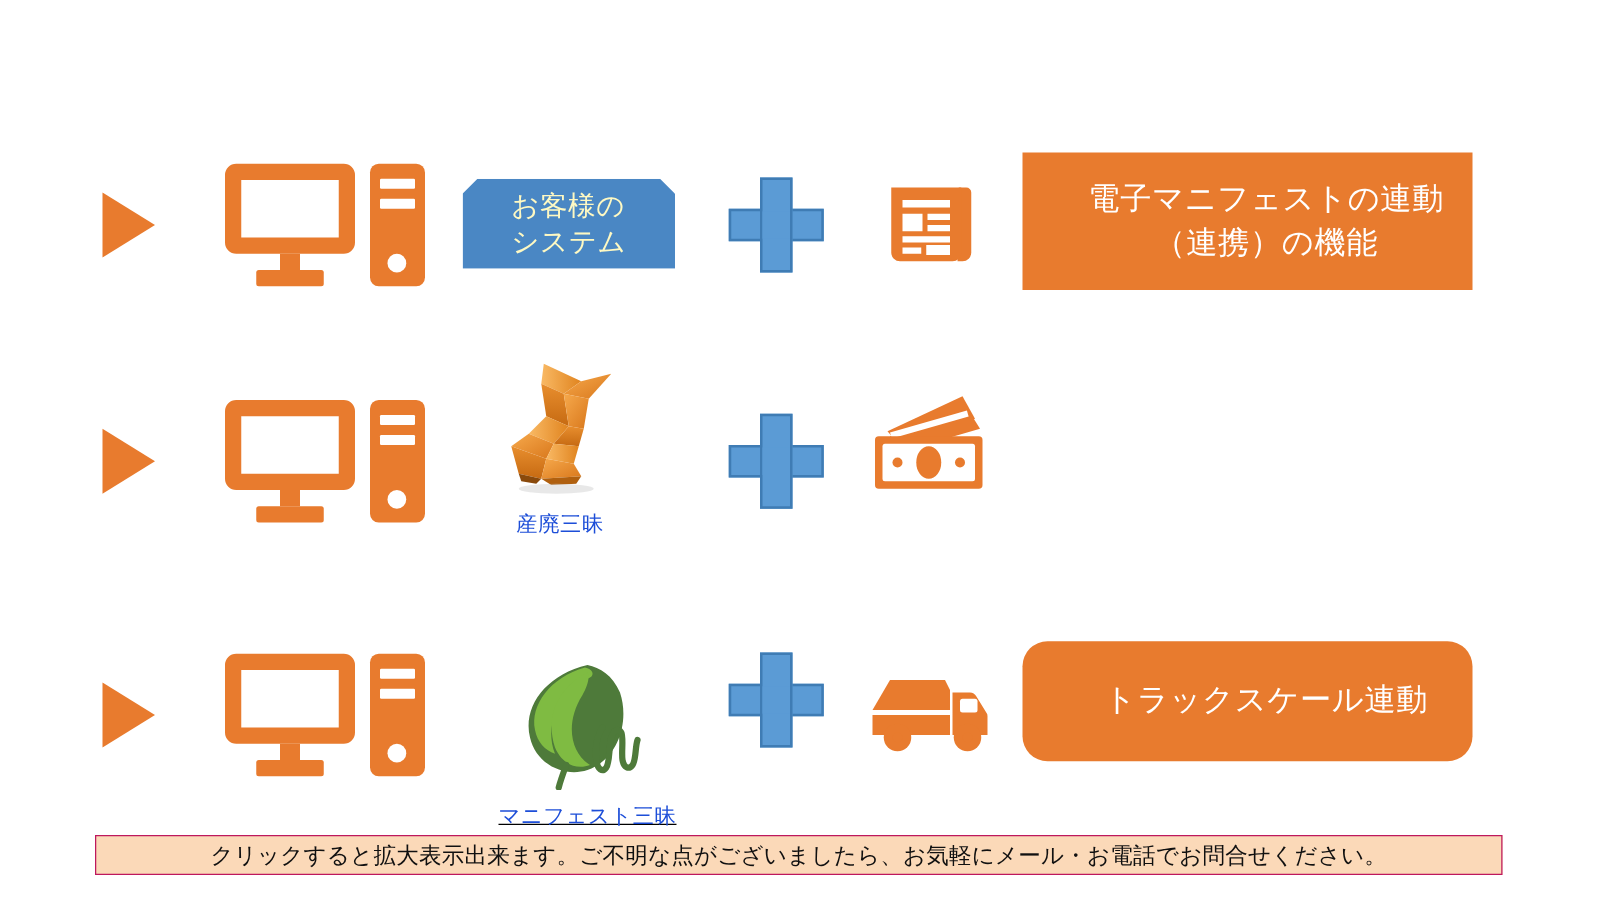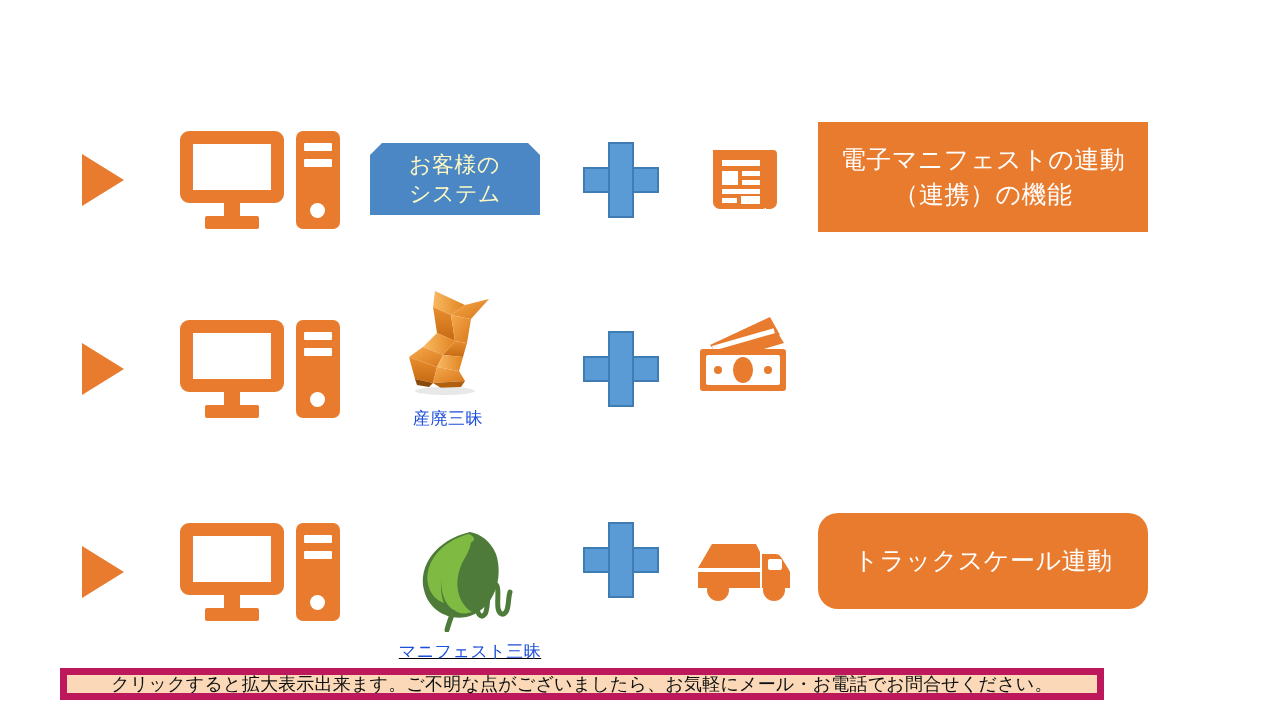--- a/index.html
+++ b/index.html
@@ -66,36 +66,36 @@
   .plus i.h{left:0;top:25px;width:76px;height:26px;}
   .plus i.v{left:25px;top:0;width:26px;height:76px;}
   .plus .mask{position:absolute;background:#5B9BD5;display:block;}
   .plus .mask.m1{left:27px;top:27px;width:22px;height:22px;}
 
   
   .obox{
     position:absolute;background:#E87B2E;color:#fff;
     display:flex;align-items:center;justify-content:center;
     text-align:center;white-space:pre-line;
-    font-size:25px;line-height:1.42;letter-spacing:0.5px;
+    font-size:25px;line-height:1.42;letter-spacing:0.5px;padding-left:30px;
   }
 
   
   .logowrap{position:absolute;text-align:center;}
   .logowrap .cap{
     font-size:17px;color:#1d4ed8;margin-top:4px;letter-spacing:0.5px;white-space:nowrap;
   }
 
   
   .ficon{position:absolute;}
 
   
   .banner{
-    position:absolute;left:60px;top:668px;width:1044px;height:32px;
-    background:#FBD9B8;border:7px solid #be185d;box-sizing:border-box;
+    position:absolute;left:76px;top:668px;width:1126px;height:32px;
+    background:#FBD9B8;border:1px solid #be185d;box-sizing:border-box;
     display:flex;align-items:center;justify-content:center;
     font-size:18px;color:#101010;letter-spacing:0.2px;
   }
 </style>
 </head>
 <body>
 
 <div class="stage">
 
 

